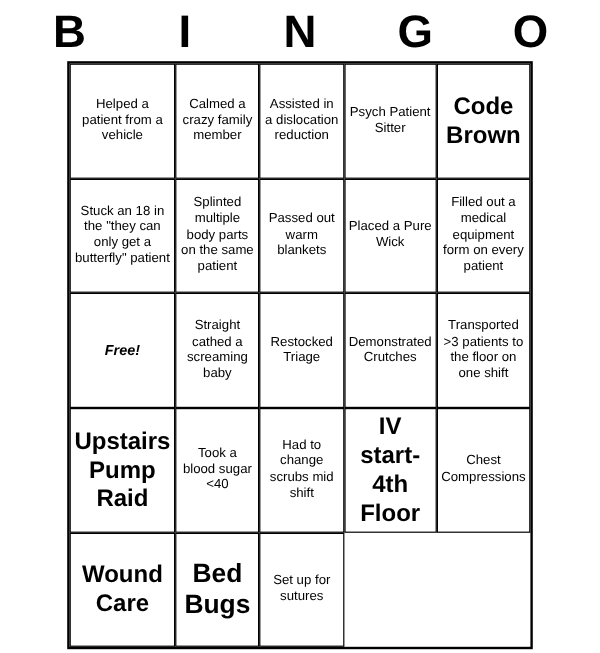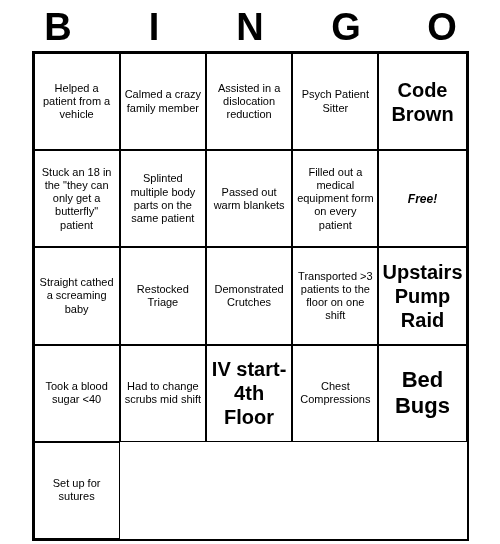--- a/index.html
+++ b/index.html
@@ -26,21 +26,21 @@
       font-weight: bold;
       width: 88px;
       text-align: center;
       color: #000;
     }
 
     .bingo-grid {
       display: grid;
       grid-template-columns: repeat(5, 1fr);
       grid-template-rows: repeat(5, 1fr);
-      width: 437px;
+      width: 388px;
       height: 490px;
       border: 2px solid #000;
     }
 
     .bingo-cell {
       border: 1px solid #000;
       display: flex;
       align-items: center;
       justify-content: center;
       text-align: center;
@@ -79,26 +79,28 @@
 
 <div class="bingo-grid" id="bingo-grid">
 <div class="bingo-cell">Helped a patient from a vehicle</div>
     <div class="bingo-cell">Calmed a crazy family member</div>
     <div class="bingo-cell">Assisted in a dislocation reduction</div>
     <div class="bingo-cell">Psych Patient Sitter</div>
     <div class="bingo-cell large-text">Code Brown</div>
     <div class="bingo-cell">Stuck an 18 in the "they can only get a butterfly" patient</div>
     <div class="bingo-cell">Splinted multiple body parts on the same patient</div>
     <div class="bingo-cell">Passed out warm blankets</div>
+    <div class="bingo-cell">Placed a Pure Wick</div>
     <div class="bingo-cell">Filled out a medical equipment form on every patient</div>
     <div class="bingo-cell free">Free!</div>
     <div class="bingo-cell">Straight cathed a screaming baby</div>
     <div class="bingo-cell">Restocked Triage</div>
     <div class="bingo-cell">Demonstrated Crutches</div>
     <div class="bingo-cell">Transported &gt;3 patients to the floor on one shift</div>
     <div class="bingo-cell large-text">Upstairs Pump Raid</div>
     <div class="bingo-cell">Took a blood sugar &lt;40</div>
     <div class="bingo-cell">Had to change scrubs mid shift</div>
     <div class="bingo-cell large-text">IV start- 4th Floor</div>
     <div class="bingo-cell">Chest Compressions</div>
+    <div class="bingo-cell large-text">Wound Care</div>
     <div class="bingo-cell xl-text">Bed Bugs</div>
     <div class="bingo-cell">Set up for sutures</div>
   </div>
 
 </body></html>

